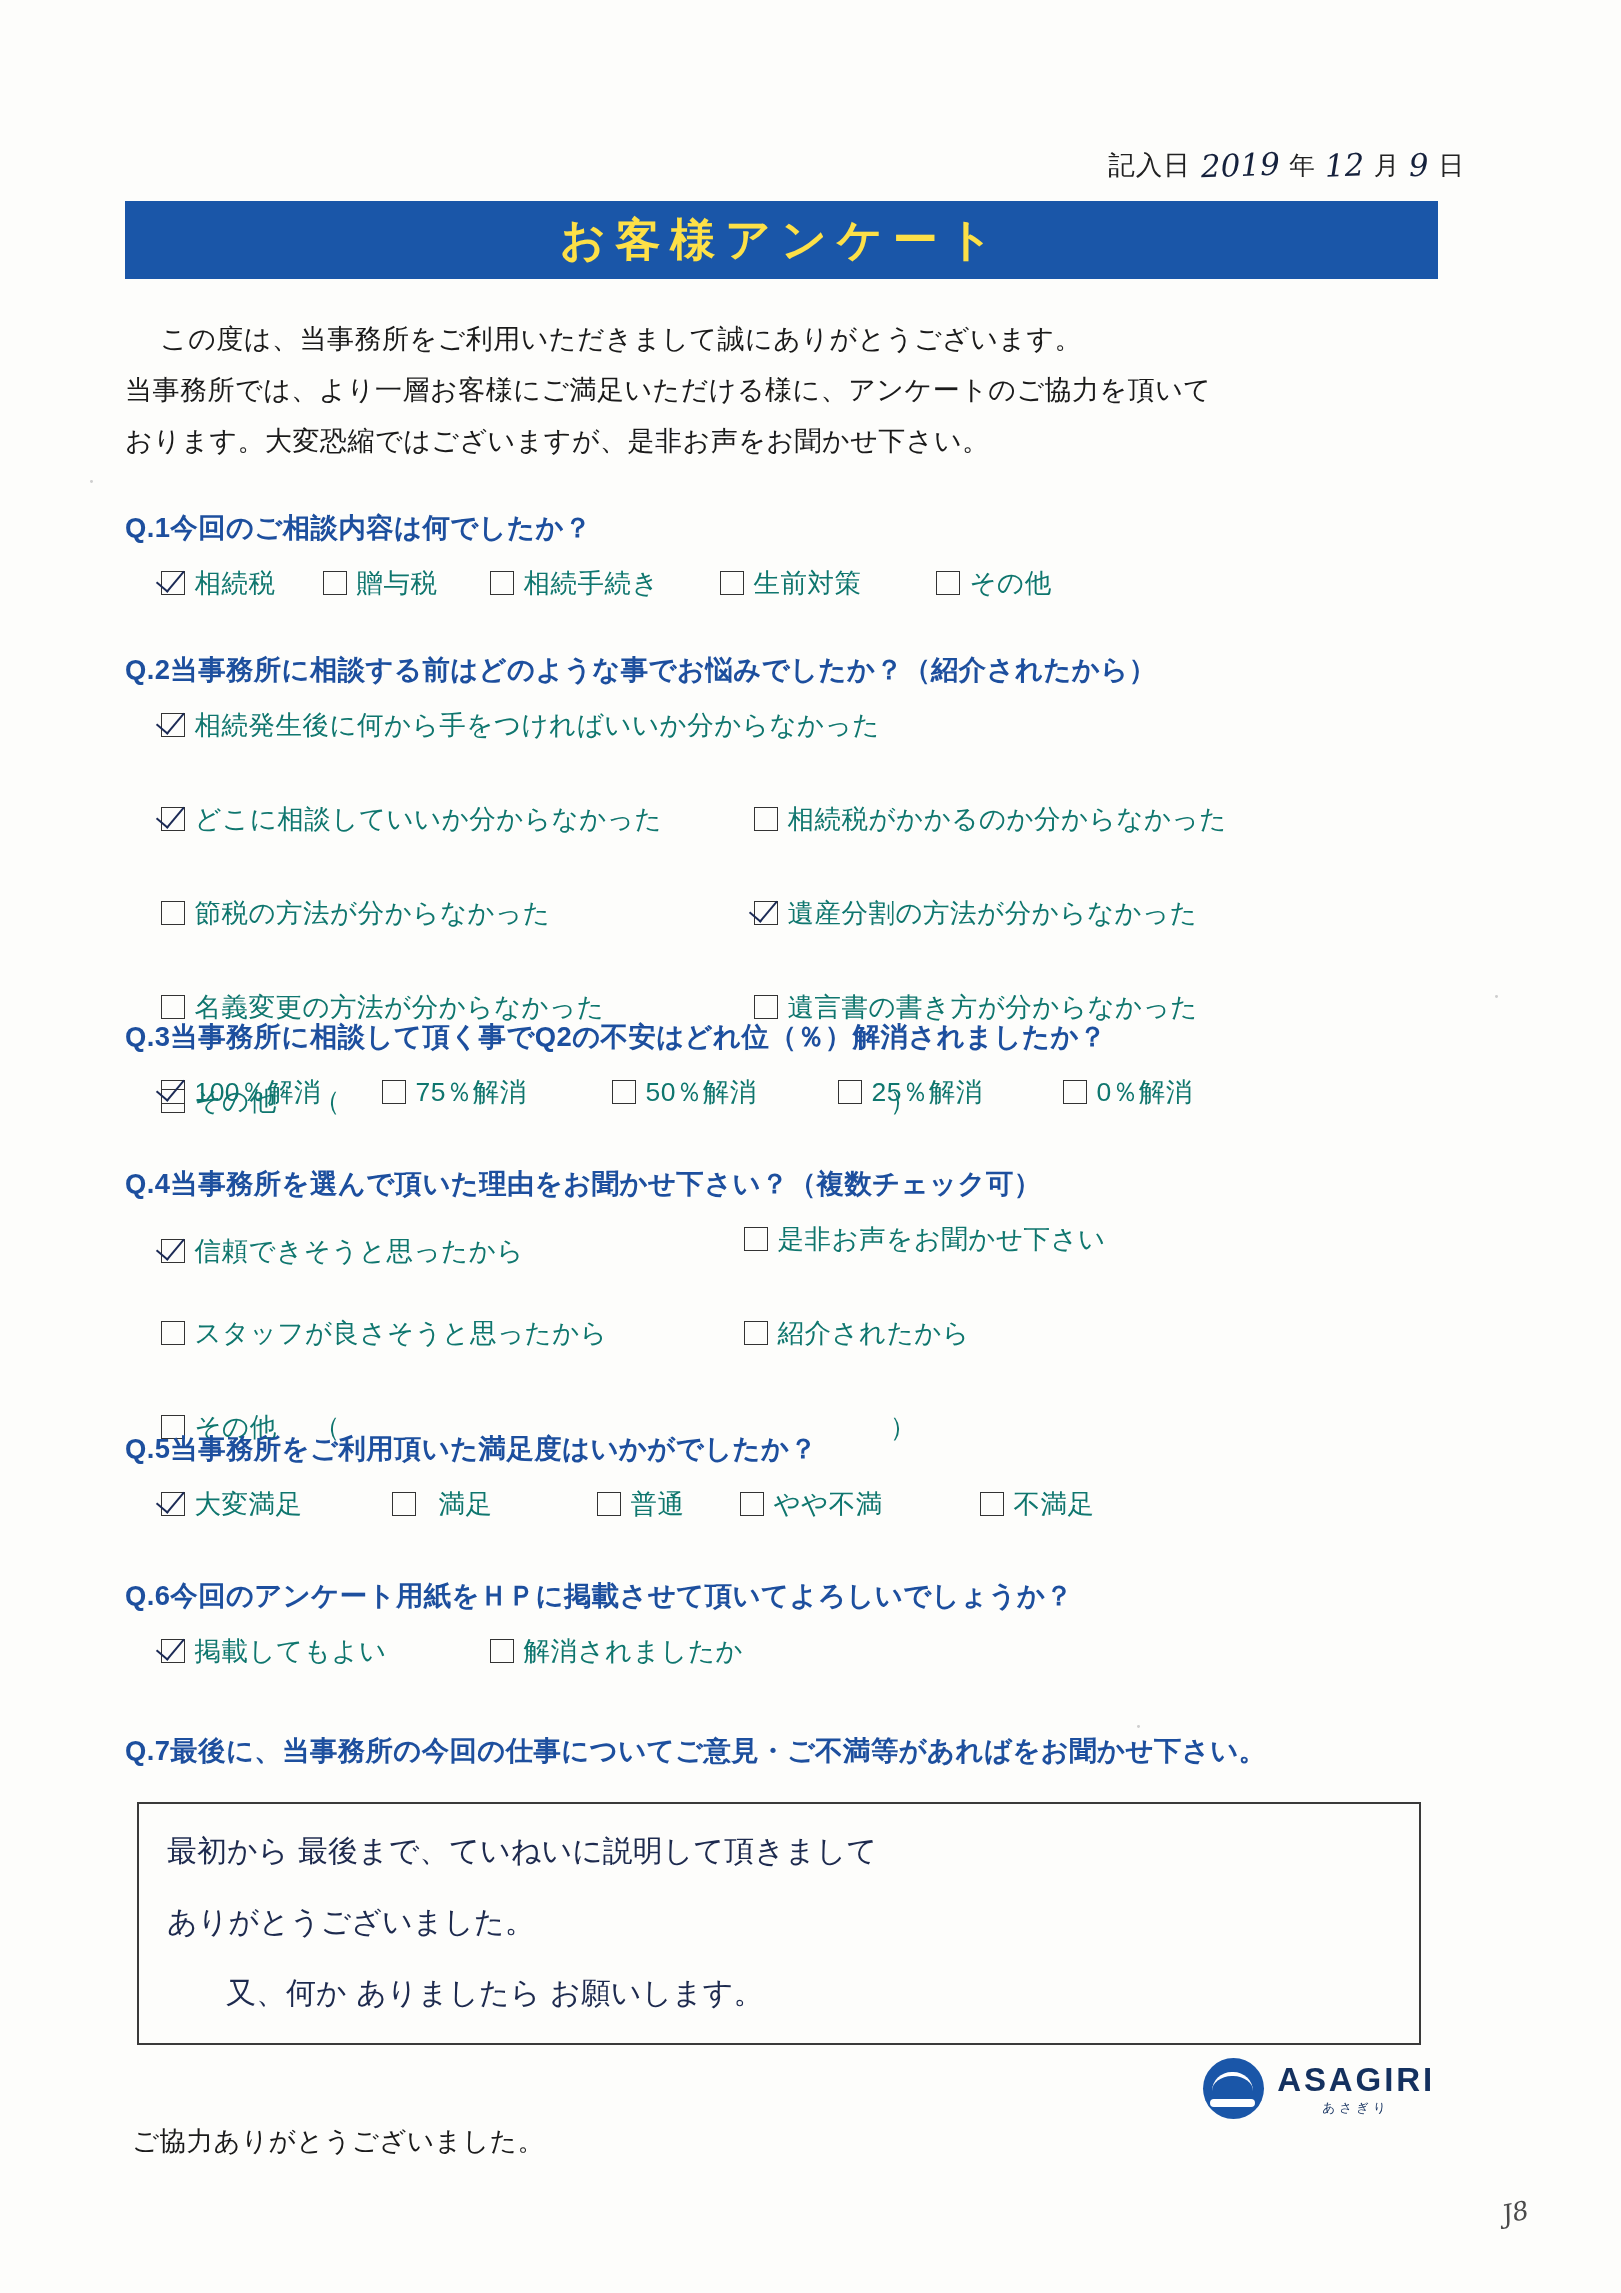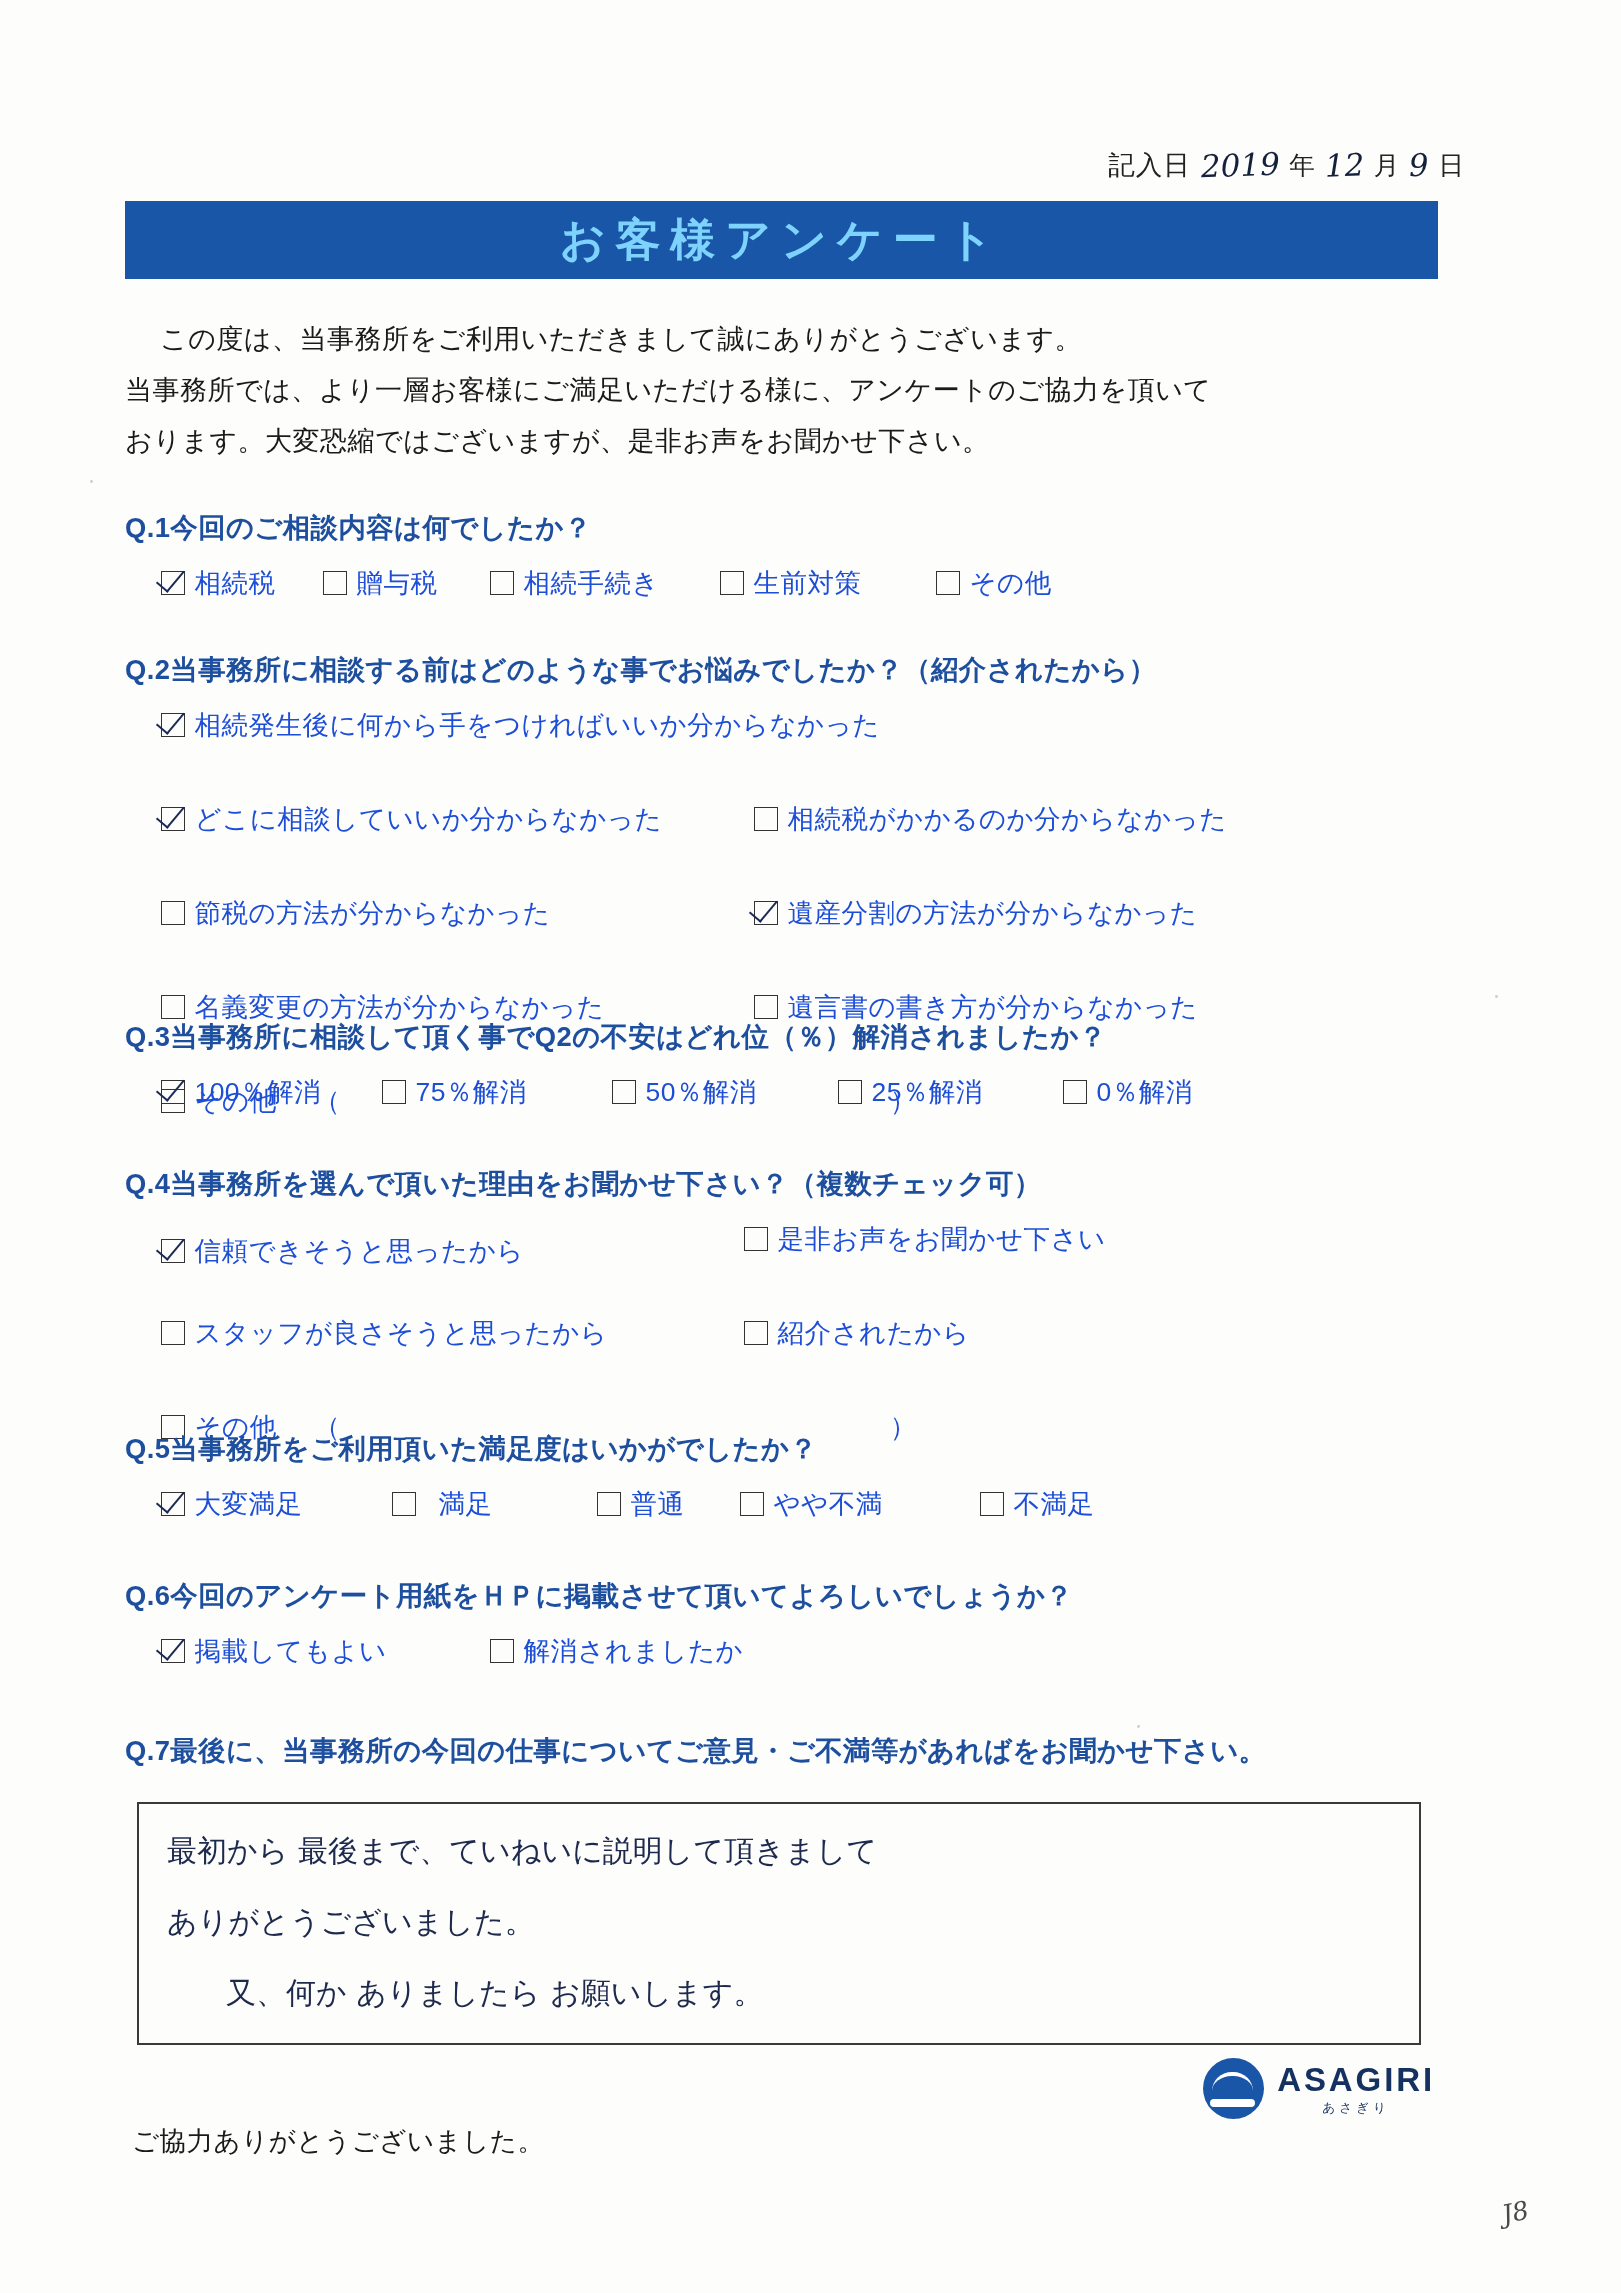--- a/index.html
+++ b/index.html
@@ -51,21 +51,21 @@
     left: 125px;
     top: 201px;
     width: 1313px;
     height: 78px;
     background: #1a56a8;
     display: flex;
     align-items: center;
     justify-content: center;
   }
   .title-bar .title {
-    color: #7dd3fc;
+    color: #fde047;
     font-size: 45px;
     font-weight: bold;
     letter-spacing: 9.8px;
     text-align: center;
   }
 
   
   .intro {
     position: absolute;
     left: 125px;
@@ -87,21 +87,21 @@
     font-size: 27.4px;
     letter-spacing: 0.4px;
     margin-bottom: 13.7px;
   }
   .opt-row {
     display: flex;
     align-items: flex-start;
     font-size: 26.5px;
     line-height: 47px;
     letter-spacing: 0.5px;
-    color: #1d4ed8;
+    color: #0f766e;
   }
   .opt {
     display: flex;
     align-items: center;
     white-space: nowrap;
   }
   .box {
     display: inline-block;
     width: 21.6px;
     height: 21.6px;

